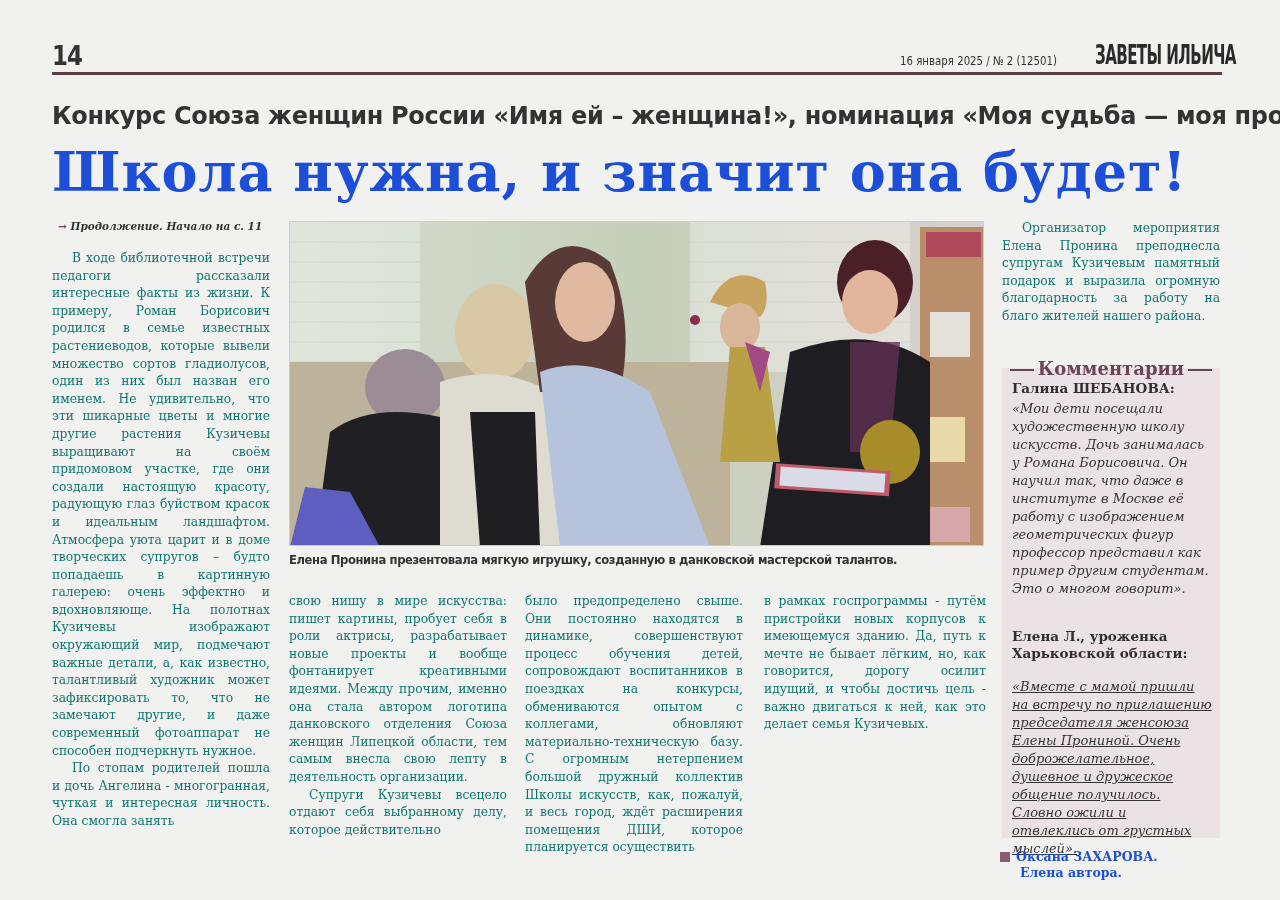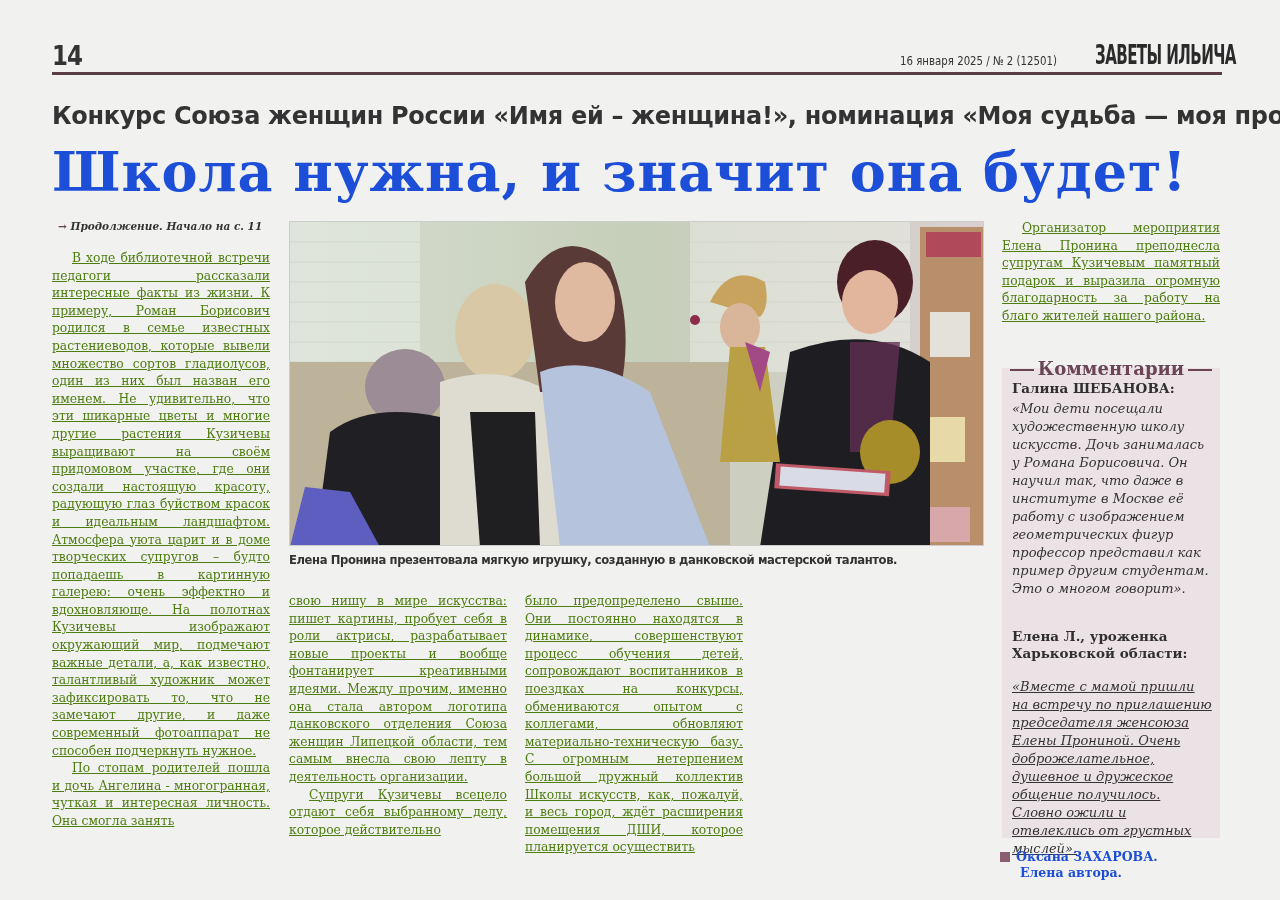--- a/index.html
+++ b/index.html
@@ -7,21 +7,21 @@
   body { background: #f1f1f0; font-family: "DejaVu Serif", serif; color: #2f2f31; position: relative; }
 
   .page-num { position: absolute; left: 52px; top: 40px; font-family: "DejaVu Sans", sans-serif; font-weight: bold; font-size: 27px; color: #333; letter-spacing: -1px; transform: scaleX(0.85); transform-origin: left; }
   .issue { position: absolute; left: 900px; top: 54px; font-family: "DejaVu Sans", sans-serif; font-size: 12px; color: #333; transform: scaleX(0.85); transform-origin: left; white-space: nowrap; }
   .masthead { position: absolute; left: 1095px; top: 40px; font-family: "DejaVu Sans", sans-serif; font-weight: bold; font-size: 26px; color: #2a2a2a; letter-spacing: -1px; transform: scaleX(0.58); transform-origin: left; white-space: nowrap; }
   .top-rule { position: absolute; left: 52px; top: 72px; width: 1170px; height: 3px; background: #5a3d45; }
 
   .kicker { position: absolute; left: 52px; top: 102px; width: 1170px; font-family: "DejaVu Sans", sans-serif; font-weight: bold; font-size: 24px; color: #333; white-space: nowrap; letter-spacing: -0.3px; }
   .headline { position: absolute; left: 52px; top: 140px; font-family: "DejaVu Serif", serif; font-weight: bold; font-size: 54px; color: #1d4ed8; white-space: nowrap; letter-spacing: 1px; }
 
-  .col { position: absolute; font-size: 12.3px; line-height: 17.6px; text-align: justify; color: #4d7c0f; text-decoration: underline; }
+  .col { position: absolute; font-size: 12.3px; line-height: 17.6px; text-align: justify; color: #0f766e; }
   .col p { text-indent: 20px; }
   .col p.noindent { text-indent: 0; }
 
   .continued { position: absolute; left: 58px; top: 220px; font-size: 10.5px; font-style: italic; font-weight: bold; color: #333; white-space: nowrap; }
   .continued .arrow { color: #6b4456; font-style: normal; font-weight: bold; }
 
   .photo { position: absolute; left: 289px; top: 221px; width: 695px; height: 325px; overflow: hidden; background: #c9c4b6; border: 1px solid #ccc; }
   .caption { position: absolute; left: 289px; top: 553px; width: 700px; font-family: "DejaVu Sans", sans-serif; font-weight: bold; font-size: 11.6px; color: #333; white-space: nowrap; letter-spacing: -0.4px; }
 
   .sidebar-box { position: absolute; left: 1002px; top: 368px; width: 218px; height: 470px; background: #ebe2e5; }
@@ -128,20 +128,21 @@
 <div class="col" style="left:289px; top:593px; width:218px;">
   <p class="noindent">свою нишу в мире искусства: пишет картины, пробует себя в роли актрисы, разрабатывает новые проекты и вообще фонтанирует креативными идеями. Между прочим, именно она стала автором логотипа данковского отделения Союза женщин Липецкой области, тем самым внесла свою лепту в деятельность организации.</p>
   <p>Супруги Кузичевы всецело отдают себя выбранному делу, которое действительно</p>
 </div>
 
 <div class="col" style="left:525px; top:593px; width:218px;">
   <p class="noindent">было предопределено свыше. Они постоянно находятся в динамике, совершенствуют процесс обучения детей, сопровождают воспитанников в поездках на конкурсы, обмениваются опытом с коллегами, обновляют материально-техническую базу. С огромным нетерпением большой дружный коллектив Школы искусств, как, пожалуй, и весь город, ждёт расширения помещения ДШИ, которое планируется осуществить</p>
 </div>
 
 <div class="col" style="left:764px; top:593px; width:222px;">
+  <p class="noindent">в рамках госпрограммы - путём пристройки новых корпусов к имеющемуся зданию. Да, путь к мечте не бывает лёгким, но, как говорится, дорогу осилит идущий, и чтобы достичь цель - важно двигаться к ней, как это делает семья Кузичевых.</p>
 </div>
 
 <div class="col" style="left:1002px; top:220px; width:218px;">
   <p>Организатор мероприятия Елена Пронина преподнесла супругам Кузичевым памятный подарок и выразила огромную благодарность за работу на благо жителей нашего района.</p>
 </div>
 
 <div class="sidebar-box"></div>
 <div class="comments-title"><span>Комментарии</span></div>
 
 <div style="position:absolute; left:1012px; top:380px; width:200px;">

